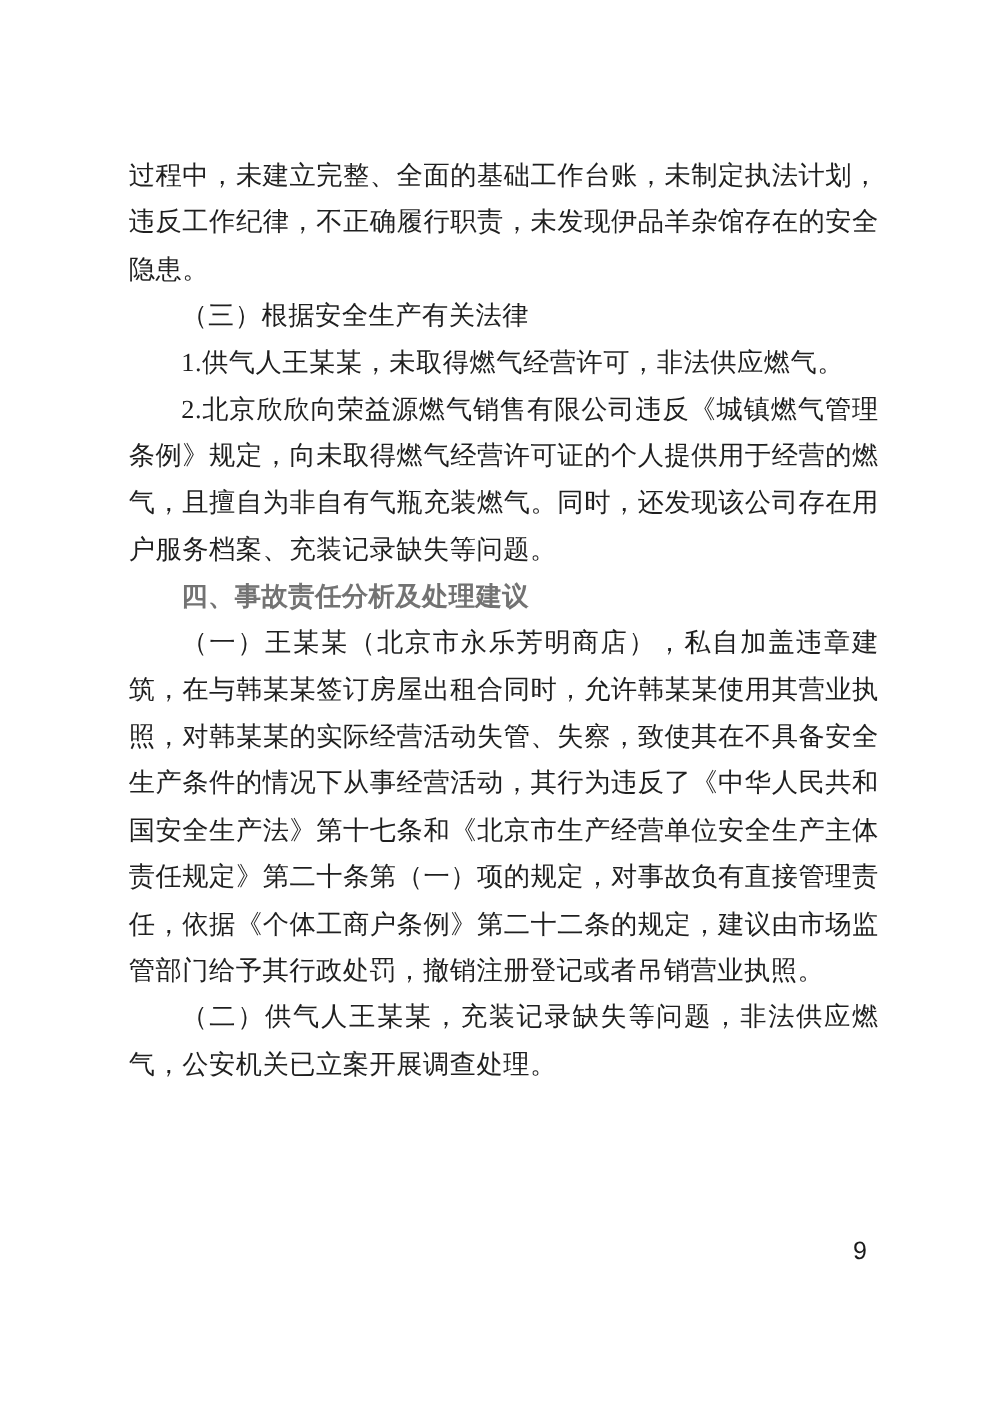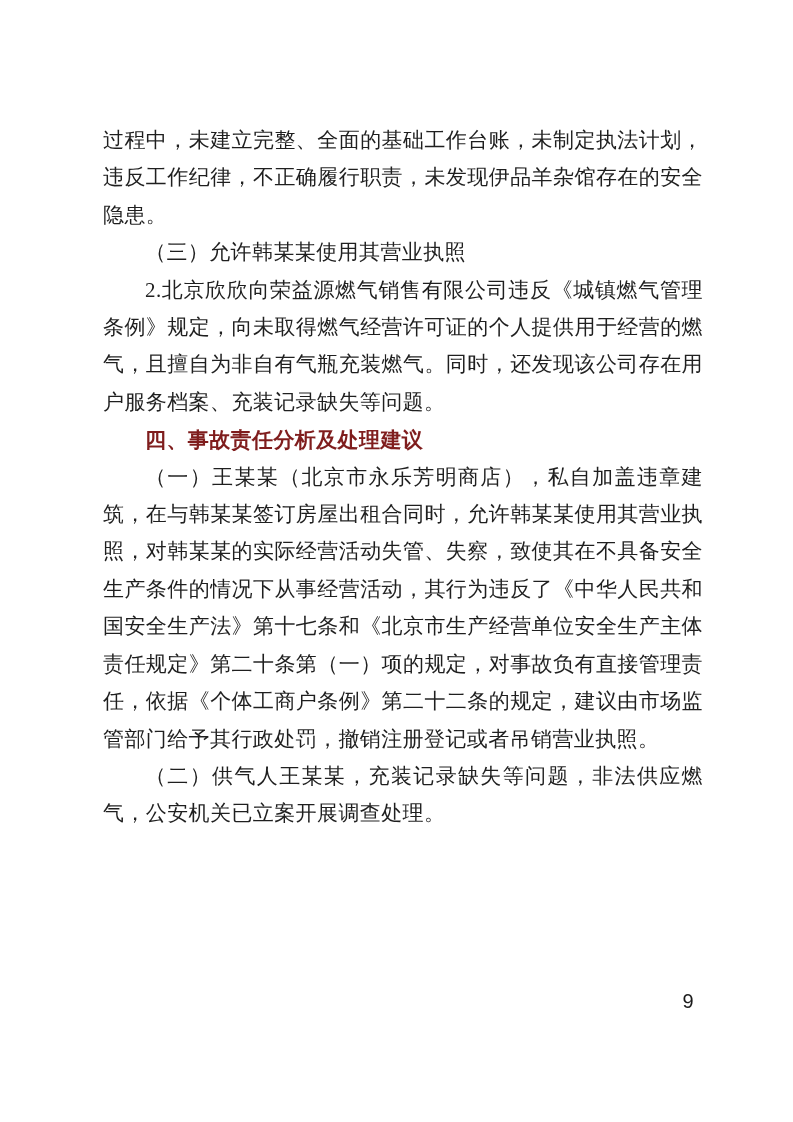--- a/index.html
+++ b/index.html
@@ -30,39 +30,40 @@
     text-align: justify;
     text-justify: inter-ideograph;
     letter-spacing: 0.4px;
   }
   .content p.indent {
     text-indent: 2em;
   }
   .content p.heading {
     font-family: "Liberation Sans", "DejaVu Sans", sans-serif;
     font-weight: 700;
-    color: #7f1d1d;
+    color: #737373;
   }
   .page-number {
     position: absolute;
     left: 676px;
     top: 990px;
     width: 24px;
     text-align: center;
     font-family: "Liberation Sans", "DejaVu Sans", sans-serif;
     font-size: 20px;
     color: #1a1a1a;
   }
 </style>
 </head>
 <body>
 
 <div class="page">
   <div class="content">
     <p>过程中，未建立完整、全面的基础工作台账，未制定执法计划，违反工作纪律，不正确履行职责，未发现伊品羊杂馆存在的安全隐患。</p>
-    <p class="indent">（三）允许韩某某使用其营业执照</p>
+    <p class="indent">（三）根据安全生产有关法律</p>
+    <p class="indent">1.供气人王某某，未取得燃气经营许可，非法供应燃气。</p>
     <p class="indent">2.北京欣欣向荣益源燃气销售有限公司违反《城镇燃气管理条例》规定，向未取得燃气经营许可证的个人提供用于经营的燃气，且擅自为非自有气瓶充装燃气。同时，还发现该公司存在用户服务档案、充装记录缺失等问题。</p>
     <p class="indent heading">四、事故责任分析及处理建议</p>
     <p class="indent">（一）王某某（北京市永乐芳明商店），私自加盖违章建筑，在与韩某某签订房屋出租合同时，允许韩某某使用其营业执照，对韩某某的实际经营活动失管、失察，致使其在不具备安全生产条件的情况下从事经营活动，其行为违反了《中华人民共和国安全生产法》第十七条和《北京市生产经营单位安全生产主体责任规定》第二十条第（一）项的规定，对事故负有直接管理责任，依据《个体工商户条例》第二十二条的规定，建议由市场监管部门给予其行政处罚，撤销注册登记或者吊销营业执照。</p>
     <p class="indent">（二）供气人王某某，充装记录缺失等问题，非法供应燃气，公安机关已立案开展调查处理。</p>
   </div>
   <div class="page-number">9</div>
 </div>
 
 </body></html>

